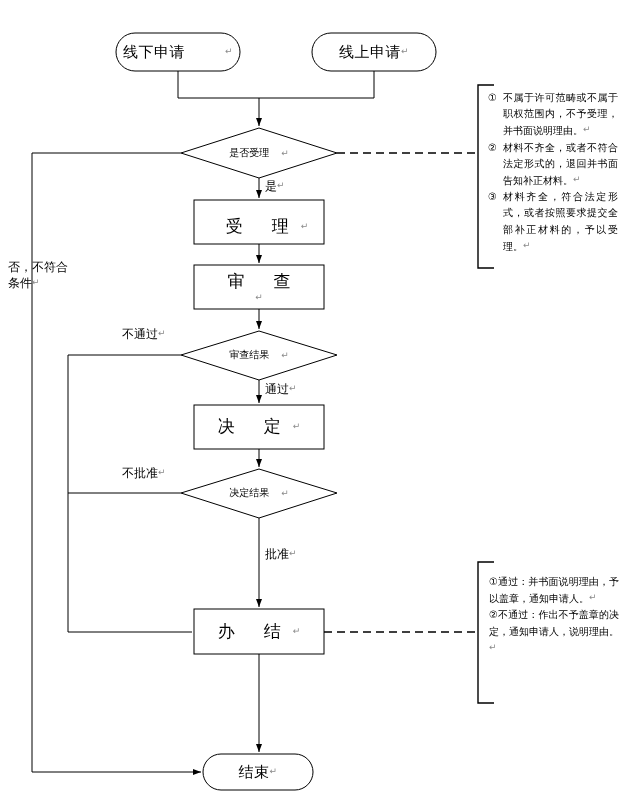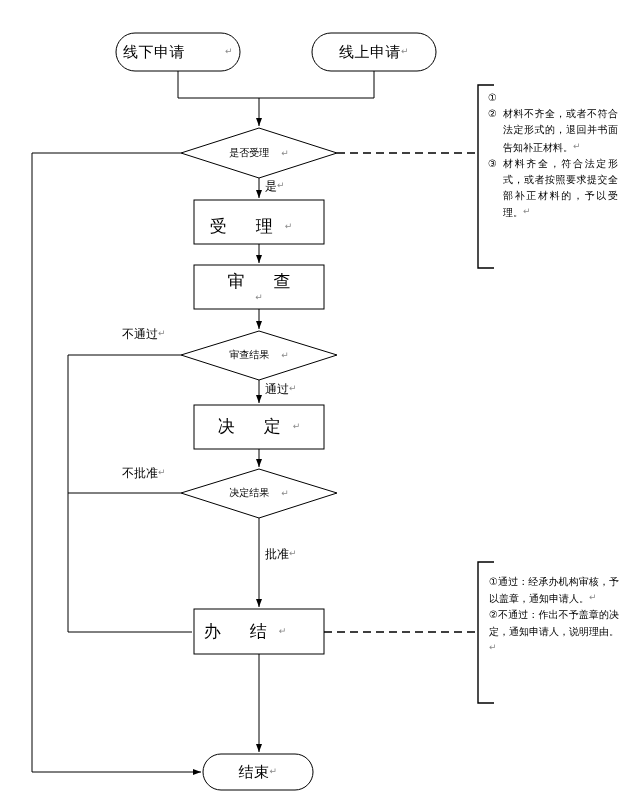--- a/index.html
+++ b/index.html
@@ -156,21 +156,21 @@
   <div class="node-label" style="left:312px; top:33px; width:124px; height:38px;">
     <span>线上申请</span>
       <span class="cr">↵</span>
   </div>
 
   <div class="diamond-label" style="left:199px; top:141px; width:120px; height:24px;">
     <span>是否受理</span>
       <span class="cr">↵</span>
   </div>
 
-  <div class="node-label wide" style="left:186px; top:200px; width:130px; height:53px; font-size:17px;">
+  <div class="node-label wide" style="left:202px; top:200px; width:130px; height:53px; font-size:17px;">
     <span>受　理</span>
       <span class="cr">↵</span>
   </div>
   <div class="node-label wide" style="left:194px; top:265px; width:130px; height:44px; font-size:17px;flex-direction:column;">
     <span>审　查</span>
       <span class="cr">↵</span>
   </div>
 
   <div class="diamond-label" style="left:199px; top:343px; width:120px; height:24px;">
     <span>审查结果</span>
@@ -180,67 +180,71 @@
   <div class="node-label wide" style="left:194px; top:405px; width:130px; height:44px; font-size:17px;">
     <span>决　定</span>
       <span class="cr">↵</span>
   </div>
 
   <div class="diamond-label" style="left:199px; top:481px; width:120px; height:24px;">
     <span>决定结果</span>
       <span class="cr">↵</span>
   </div>
 
-  <div class="node-label wide" style="left:180px; top:609px; width:130px; height:45px; font-size:17px;font-family:Liberation Serif, serif;">
+  <div class="node-label wide" style="left:194px; top:609px; width:130px; height:45px; font-size:17px;font-family:Liberation Serif, serif;">
     <span>办　结</span>
       <span class="cr">↵</span>
   </div>
 
   <div class="node-label" style="left:203px; top:754px; width:110px; height:36px;">
     <span>结束</span>
       <span class="cr">↵</span>
   </div>
 
   <div class="edge-label" style="left:265px; top:178px;">
     <span>是</span><span class="cr">↵</span>
   </div>
 
+  <div class="edge-label multiline" style="left:8px; top:259px;">
+    <span>否，不符合条件</span><span class="cr">↵</span>
+  </div>
 
   <div class="edge-label" style="left:122px; top:326px;">
     <span>不通过</span><span class="cr">↵</span>
   </div>
 
   <div class="edge-label" style="left:265px; top:381px;">
     <span>通过</span><span class="cr">↵</span>
   </div>
 
   <div class="edge-label" style="left:122px; top:465px;">
     <span>不批准</span><span class="cr">↵</span>
   </div>
 
   <div class="edge-label" style="left:265px; top:546px;">
     <span>批准</span><span class="cr">↵</span>
   </div>
 
   <div class="note" style="left:488px; top:90px; width:130px;">
     <div class="note-row">
       <span class="note-marker">①</span>
+      <span class="note-text"><span>不属于许可范畴或不属于职权范围内，不予受理，并书面说明理由。</span><span class="cr">↵</span></span>
     </div>
     <div class="note-row">
       <span class="note-marker">②</span>
       <span class="note-text"><span>材料不齐全，或者不符合法定形式的，退回并书面告知补正材料。</span><span class="cr">↵</span></span>
     </div>
     <div class="note-row">
       <span class="note-marker">③</span>
       <span class="note-text"><span>材料齐全，符合法定形式，或者按照要求提交全部补正材料的，予以受理。</span><span class="cr">↵</span></span>
     </div>
   </div>
 
   <div class="note" style="left:489px; top:574px; width:130px;">
     <div class="note-row">
-      <span class="note-text"><span>①通过：经承办机构审核，予以盖章，通知申请人。</span><span class="cr">↵</span></span>
+      <span class="note-text"><span>①通过：并书面说明理由，予以盖章，通知申请人。</span><span class="cr">↵</span></span>
     </div>
     <div class="note-row">
       <span class="note-text"><span>②不通过：作出不予盖章的决定，通知申请人，说明理由。</span><span class="cr">↵</span></span>
     </div>
   </div>
 
 </div>
 
 </body></html>

